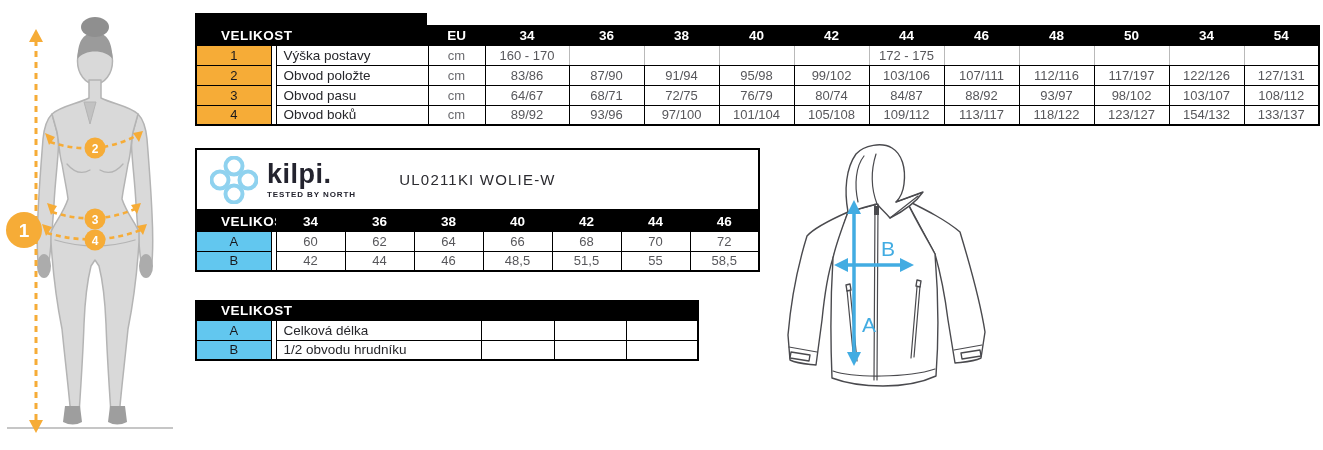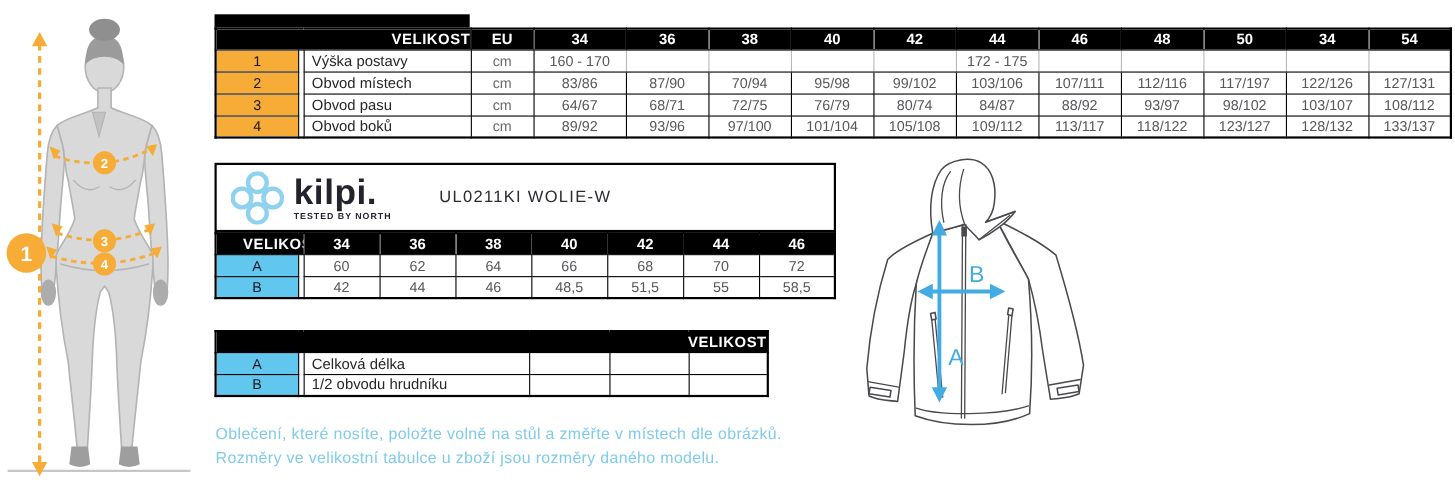--- a/index.html
+++ b/index.html
@@ -18,38 +18,38 @@
   svg{position:absolute;display:block;}
 
   
   table{position:absolute;border-collapse:collapse;table-layout:fixed;background:#fff;
         font-family:"Liberation Sans",sans-serif;}
   #main-table{left:195px;top:25px;width:1123px;border:2px solid #000;}
   #product-table{left:195px;top:211px;width:565px;border:2px solid #000;}
   #legend-table{left:195px;top:300px;width:502px;border:2px solid #000;}
   th,td{padding:0;height:20px;text-align:center;font-size:13px;white-space:nowrap;overflow:hidden;}
   thead th{background:#000;color:#fff;font-weight:600;font-size:13.5px;height:19px;border:1px solid #000;}
-  th.hkey{text-align:right;padding-left:24px;letter-spacing:.5px;margin-left:29px;}
+  th.hkey{text-align:left;padding-left:24px;letter-spacing:.5px;margin-left:29px;}
   td{border:1px solid #000;color:#57575b;}
   td.key{background:var(--orange);color:#19191d;font-weight:500;}
   td.bluekey{background:var(--blue-cell);color:#19191d;font-weight:500;}
   td.gap{border:none;background:#fff;}
   td.lab{text-align:left;padding-left:7px;color:#26262a;font-size:13.5px;font-weight:500;}
   td.unit{color:#6b6b6f;}
   td.val.r1{border-left:1px solid #b9b9b9;border-right:1px solid #b9b9b9;}
   td.leglab{text-align:left;padding-left:7px;color:#26262a;font-size:13.5px;}
   td.lempty{border:1px solid #000;border-left:1px solid #b9b9b9;}
 
   .top-strip{position:absolute;left:195px;top:13px;width:232px;height:13px;background:#000;}
 
   
   .product-box{position:absolute;left:195px;top:148px;width:565px;height:63px;border:2px solid #000;
                background:#fff;display:flex;align-items:center;}
   .logo{display:flex;align-items:center;gap:9px;padding-left:13px;position:relative;z-index:2;}
-  .logo-text .brand{font-size:32px;font-weight:700;color:#23232e;letter-spacing:.5px;line-height:1;}
+  .logo-text .brand{font-size:27px;font-weight:700;color:#23232e;letter-spacing:.5px;line-height:1;}
   .logo-text .tagline{font-size:8px;font-weight:700;color:#23232e;letter-spacing:.9px;margin-top:2px;}
   .product-code{position:absolute;left:0;right:0;text-align:center;font-size:15px;
                 letter-spacing:1.2px;color:#2b2b30;font-weight:500;}
 
   
   .notes{position:absolute;left:196px;top:384px;font-size:14.5px;line-height:22px;
          color:var(--note-blue);letter-spacing:.3px;}
 
   
   .org-stroke{stroke:var(--orange);fill:none;}
@@ -186,25 +186,25 @@
           <td class="val r1">172 - 175</td>
           <td class="val r1"></td>
           <td class="val r1"></td>
           <td class="val r1"></td>
           <td class="val r1"></td>
           <td class="val r1"></td>
         </tr>
         <tr>
           <td class="key">2</td>
           <td class="gap"></td>
-          <td class="lab">Obvod místech</td>
+          <td class="lab">Obvod položte</td>
           <td class="unit">cm</td>
           <td class="val">83/86</td>
           <td class="val">87/90</td>
-          <td class="val">70/94</td>
+          <td class="val">91/94</td>
           <td class="val">95/98</td>
           <td class="val">99/102</td>
           <td class="val">103/106</td>
           <td class="val">107/111</td>
           <td class="val">112/116</td>
           <td class="val">117/197</td>
           <td class="val">122/126</td>
           <td class="val">127/131</td>
         </tr>
         <tr>
@@ -231,21 +231,21 @@
           <td class="unit">cm</td>
           <td class="val">89/92</td>
           <td class="val">93/96</td>
           <td class="val">97/100</td>
           <td class="val">101/104</td>
           <td class="val">105/108</td>
           <td class="val">109/112</td>
           <td class="val">113/117</td>
           <td class="val">118/122</td>
           <td class="val">123/127</td>
-          <td class="val">128/132</td>
+          <td class="val">154/132</td>
           <td class="val">133/137</td>
         </tr>
       </tbody>
     </table>
 
   <div class="product-box">
     <div class="logo">
       <svg style="position:static" width="48" height="48" viewBox="0 0 48 48">
         <g fill="none" stroke="#8FD2EF" stroke-width="4">
           <circle cx="24" cy="10" r="8.5"></circle>
@@ -338,24 +338,20 @@
           <td class="bluekey">B</td>
           <td class="gap"></td>
           <td class="leglab">1/2 obvodu hrudníku</td>
           <td class="lempty"></td>
           <td class="lempty"></td>
           <td class="lempty"></td>
         </tr>
       </tbody>
     </table>
 
-  <div class="notes">
-    <div>Oblečení, které nosíte, položte volně na stůl a změřte v místech dle obrázků.</div>
-    <div>Rozměry ve velikostní tabulce u zboží jsou rozměry daného modelu.</div>
-  </div>
 
   <svg style="left:778px;top:140px;" width="228" height="258" viewBox="0 0 228 258">
     <g>
 
       <path class="jacket-line" d="M70,72 C52,80 36,88 29,96 C20,125 13,160 10,195 L12,220 C20,224 30,224 38,225 L44,180 C47,150 51,130 55,118 Z"></path>
       <path class="jacket-line" d="M128,60 C148,70 168,80 182,92 C192,125 202,160 207,192 L203,218 C195,222 185,222 177,223 L170,180 C166,148 161,128 157,114 Z"></path>
       <path class="jacket-open" d="M11,207 L39,212"></path>
       <path class="jacket-open" d="M204,205 L176,210"></path>
       <path class="jacket-line" d="M13,212 L32,215 L31,221 L12,218 Z"></path>
       <path class="jacket-line" d="M202,210 L183,213 L184,219 L203,216 Z"></path>

